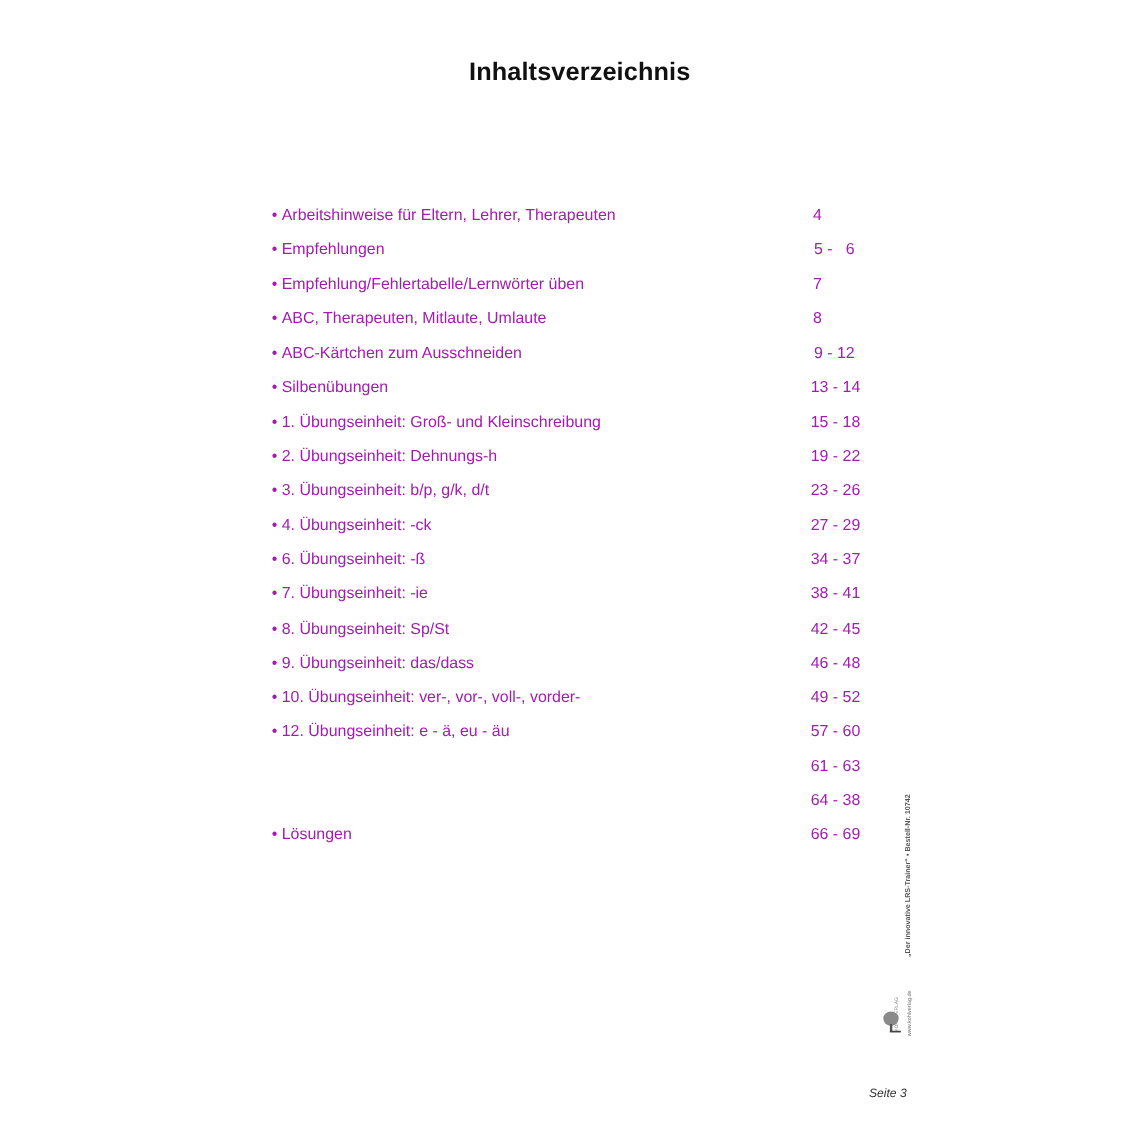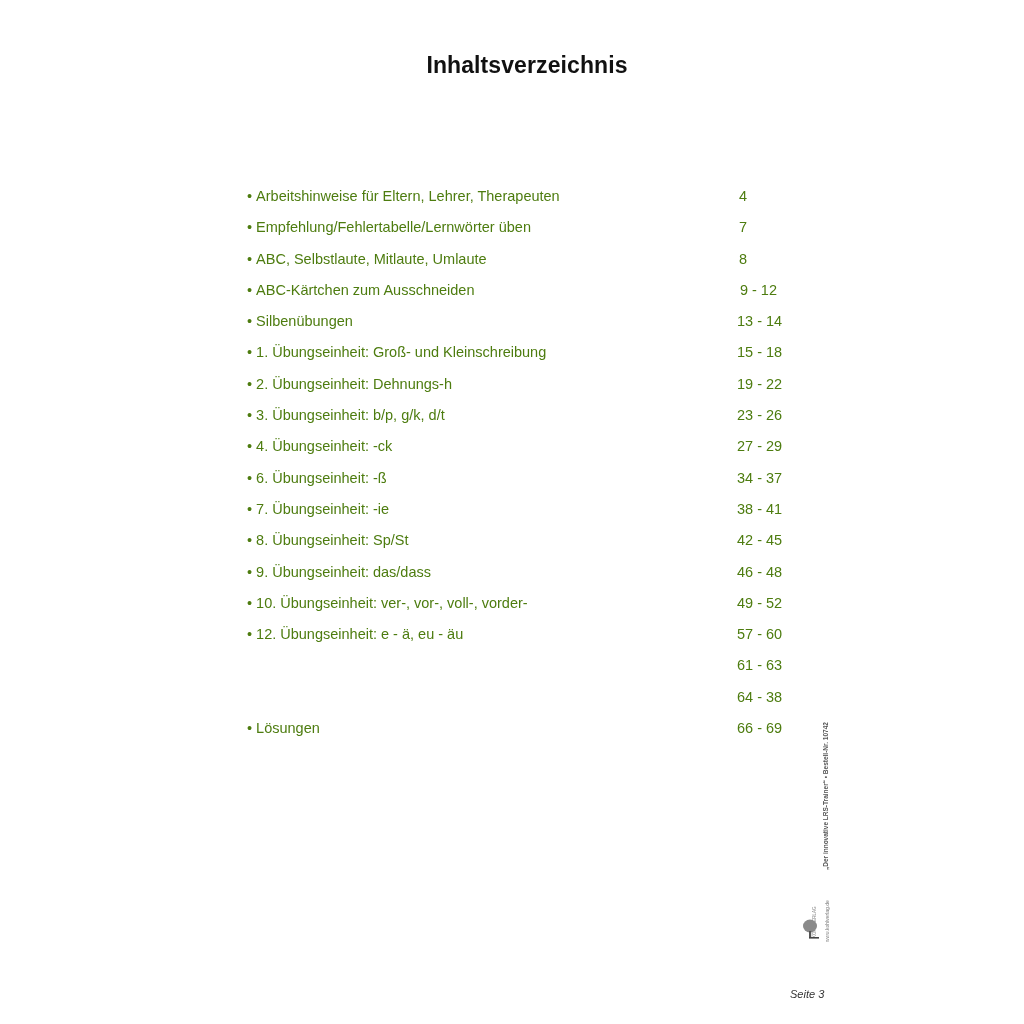--- a/index.html
+++ b/index.html
@@ -31,21 +31,21 @@
       position: absolute;
       left: 247px;
       top: 184px;
       width: 540px;
     }
     .toc-row {
       position: relative;
       height: 31.3px;
       font-size: 14.5px;
       line-height: 24px;
-      color: #4d7c0f;
+      color: #a21caf;
     }
     .toc-label {
       position: absolute;
       left: 0;
       top: 0;
       white-space: nowrap;
     }
     .toc-bullet {
       display: inline-block;
       margin-right: 4px;
@@ -129,25 +129,29 @@
 <div>
 
   <div class="page-title">Inhaltsverzeichnis</div>
 
   <div class="toc" id="toc">
       <div class="toc-row">
         <span class="toc-label"><span class="toc-bullet">•</span><span>Arbeitshinweise für Eltern, Lehrer, Therapeuten</span></span>
         <span class="toc-pages single">4</span>
       </div>
       <div class="toc-row">
+        <span class="toc-label"><span class="toc-bullet">•</span><span>Empfehlungen</span></span>
+        <span class="toc-pages">5 -   6</span>
+      </div>
+      <div class="toc-row">
         <span class="toc-label"><span class="toc-bullet">•</span><span>Empfehlung/Fehlertabelle/Lernwörter üben</span></span>
         <span class="toc-pages single">7</span>
       </div>
       <div class="toc-row">
-        <span class="toc-label"><span class="toc-bullet">•</span><span>ABC, Selbstlaute, Mitlaute, Umlaute</span></span>
+        <span class="toc-label"><span class="toc-bullet">•</span><span>ABC, Therapeuten, Mitlaute, Umlaute</span></span>
         <span class="toc-pages single">8</span>
       </div>
       <div class="toc-row">
         <span class="toc-label"><span class="toc-bullet">•</span><span>ABC-Kärtchen zum Ausschneiden</span></span>
         <span class="toc-pages">9 - 12</span>
       </div>
       <div class="toc-row">
         <span class="toc-label"><span class="toc-bullet">•</span><span>Silbenübungen</span></span>
         <span class="toc-pages">13 - 14</span>
       </div>

